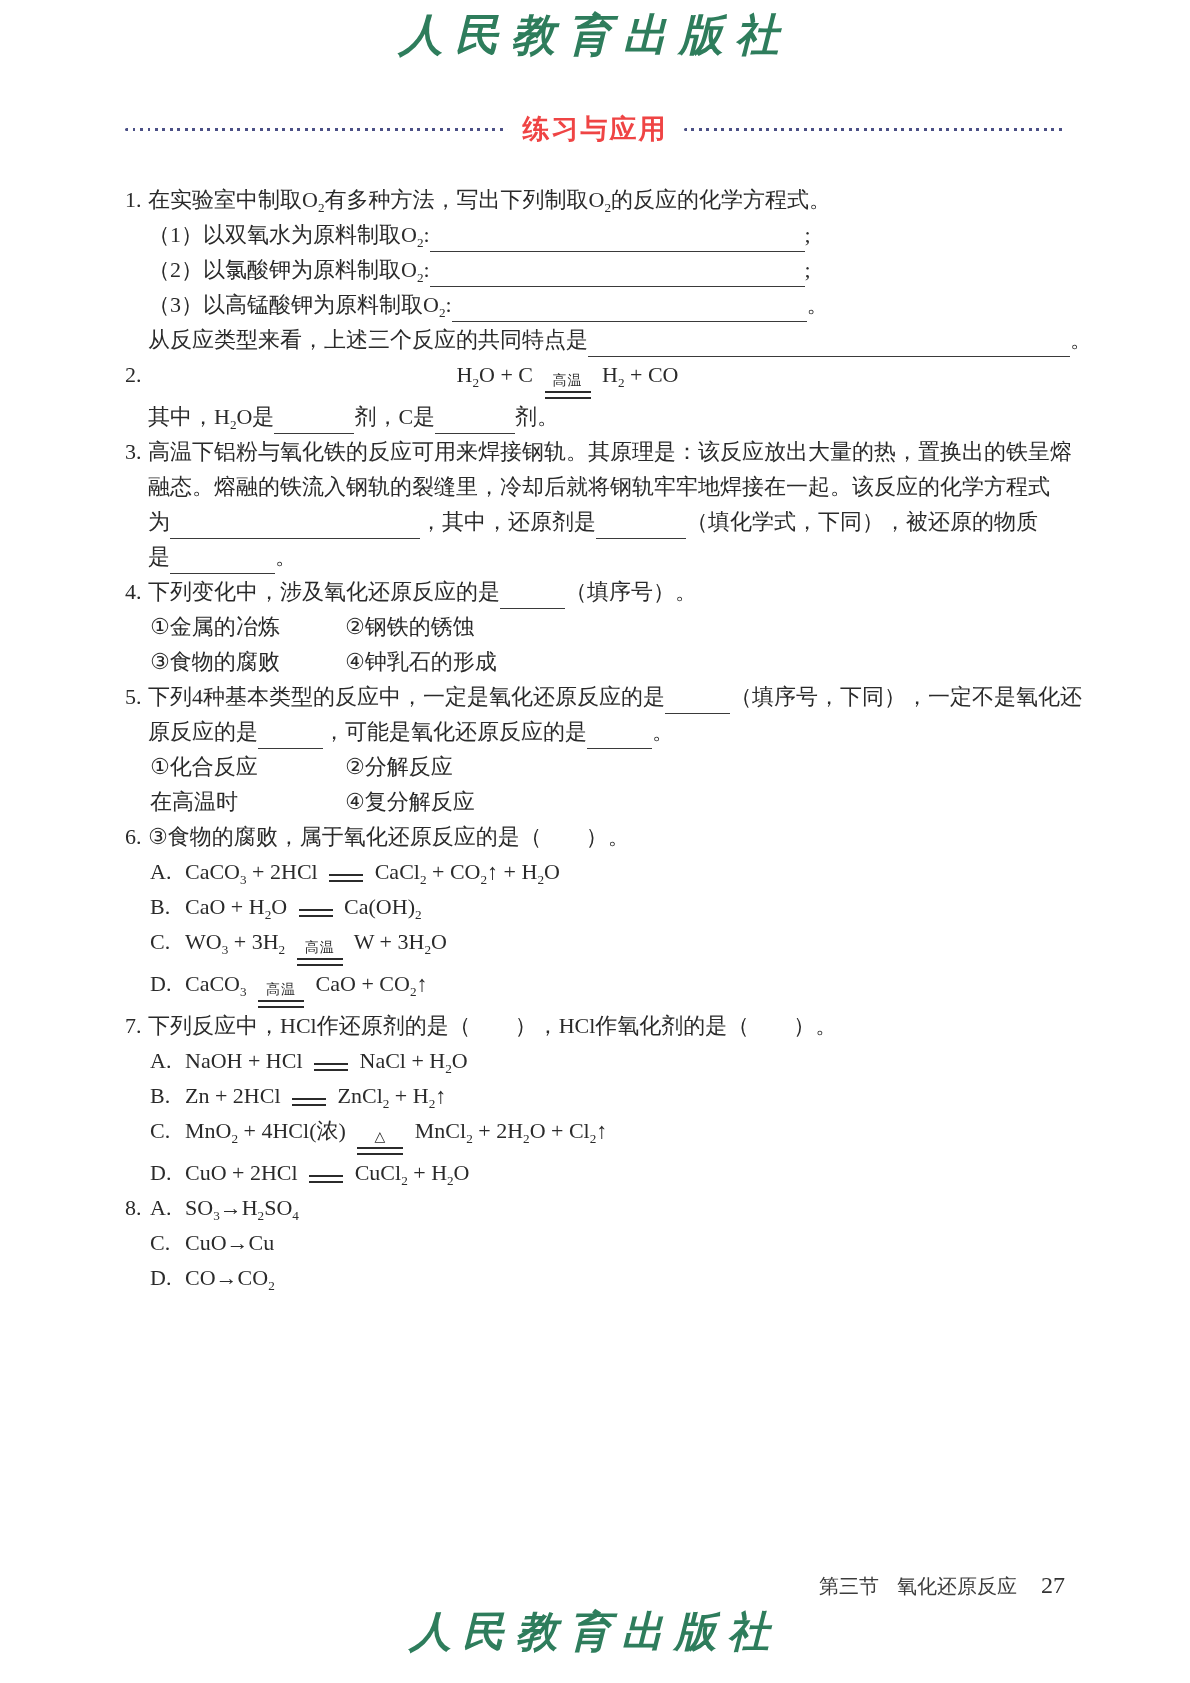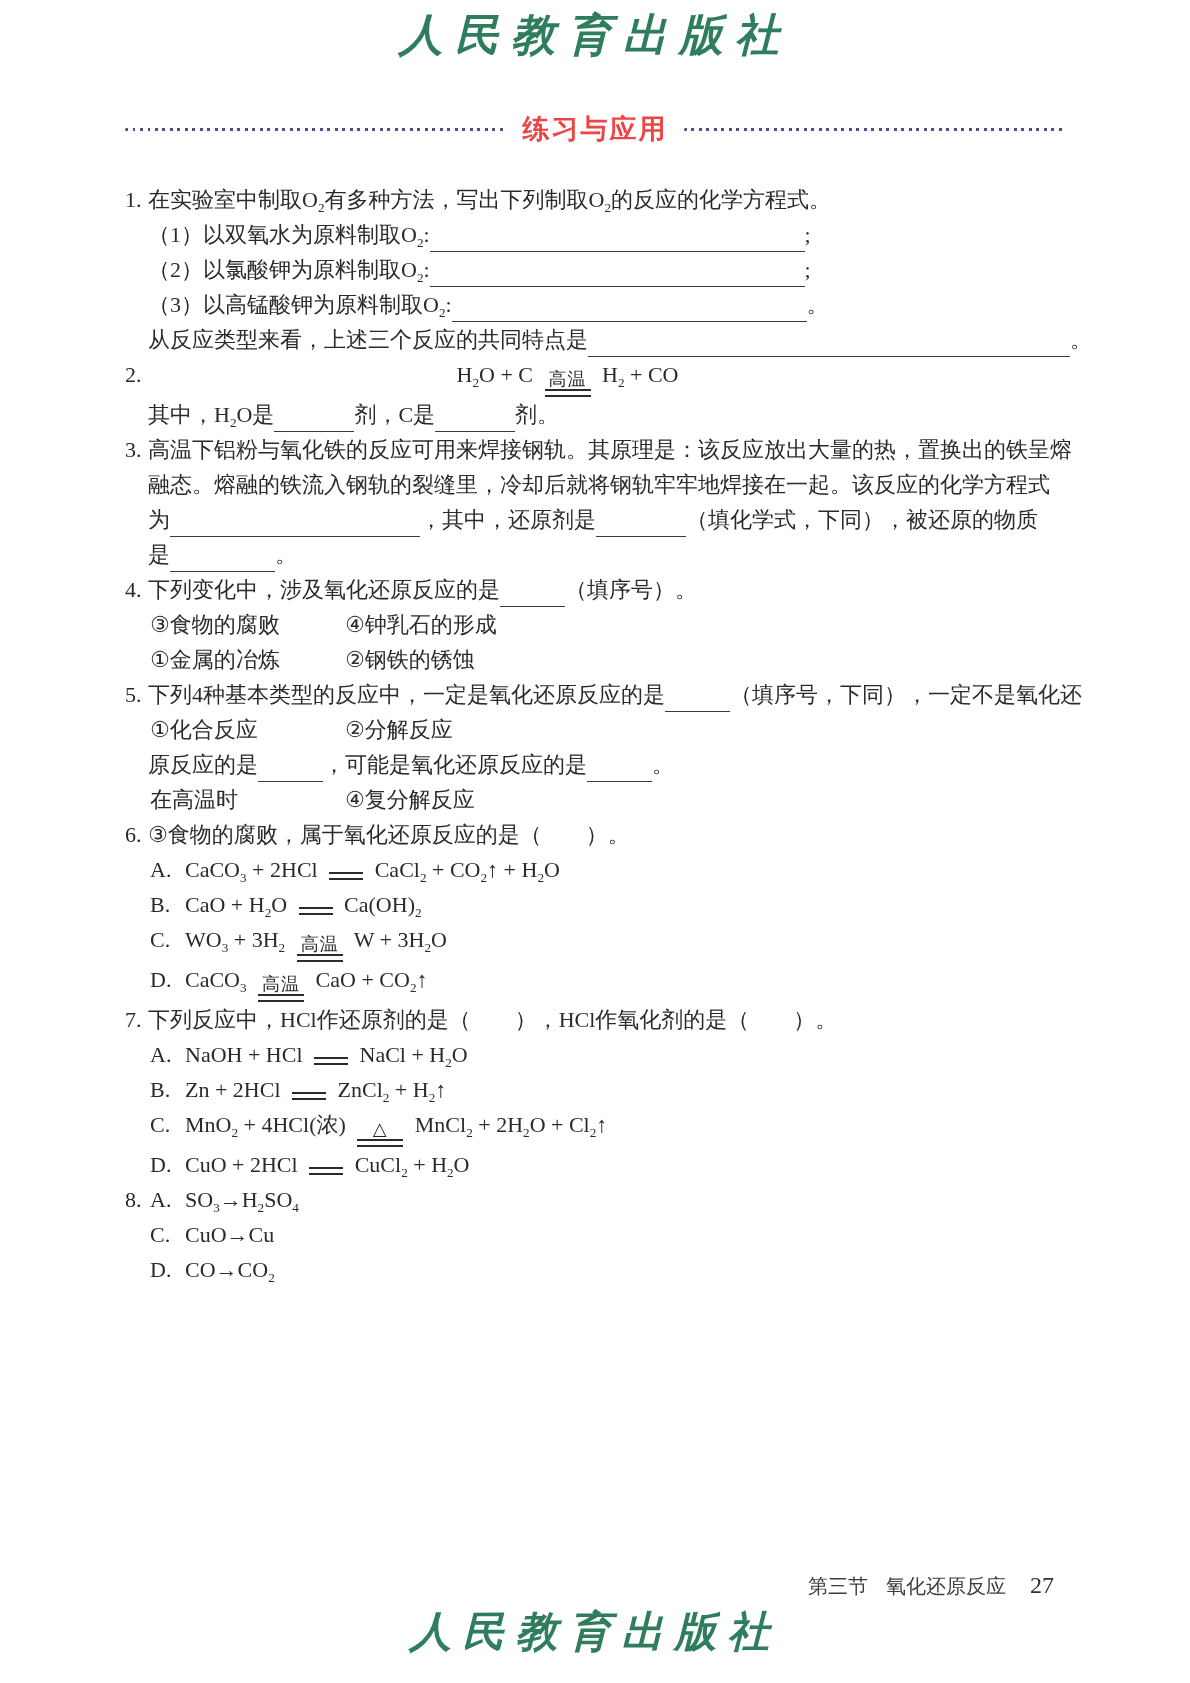--- a/index.html
+++ b/index.html
@@ -44,26 +44,26 @@
   .clabel{display:inline-block;width:35px;}
   .center{text-align:center;padding-right:55px;}
   .blank{
     display:inline-block;height:26px;vertical-align:bottom;
     border-bottom:1.5px solid #3a3a3a;
   }
   .deq{
     display:inline-flex;flex-direction:column;align-items:center;justify-content:flex-end;
     vertical-align:-3px;margin:0 6px;
   }
-  .deq-label{font-size:18px;line-height:14px;margin-bottom:3px;letter-spacing:1px;}
+  .deq-label{font-size:14px;line-height:14px;margin-bottom:3px;letter-spacing:1px;}
   .deq-line{width:34px;height:4px;border-top:2px solid #2b2b2b;border-bottom:2px solid #2b2b2b;}
   .deq.labeled .deq-line{width:46px;}
   sub.fsub{font-size:0.6em;line-height:0;}
   .page-footer{
-    position:absolute;top:1572px;left:114px;width:940px;text-align:right;
+    position:absolute;top:1572px;left:125px;width:940px;text-align:right;
     font-size:20px;color:#3c3c3c;white-space:nowrap;
   }
   .footer-sep{display:inline-block;width:18px;}
   .page-number{font-size:24px;margin-left:24px;color:#333;}
 </style>
 </head>
 <body>
 
 <div class="top-logo">人民教育出版社</div>
 
@@ -90,27 +90,27 @@
       <div class="line cont">其中，H<sub class="fsub">2</sub>O是<span class="blank" style="width: 80px;"></span>剂，C是<span class="blank" style="width: 80px;"></span>剂。</div>
     </div>
     <div class="question">
       <div class="line qline"><span class="qnum">3.</span><span class="qtext">高温下铝粉与氧化铁的反应可用来焊接钢轨。其原理是：该反应放出大量的热，置换出的铁呈熔</span></div>
       <div class="line cont">融态。熔融的铁流入钢轨的裂缝里，冷却后就将钢轨牢牢地焊接在一起。该反应的化学方程式</div>
       <div class="line cont">为<span class="blank" style="width: 250px;"></span>，其中，还原剂是<span class="blank" style="width: 90px;"></span>（填化学式，下同），被还原的物质</div>
       <div class="line cont">是<span class="blank" style="width: 105px;"></span>。</div>
     </div>
     <div class="question">
       <div class="line qline"><span class="qnum">4.</span><span class="qtext">下列变化中，涉及氧化还原反应的是<span class="blank" style="width: 65px;"></span>（填序号）。</span></div>
+      <div class="line pair"><span class="pcol">①金属的冶炼</span><span class="pcol2">②钢铁的锈蚀</span></div>
       <div class="line pair"><span class="pcol">③食物的腐败</span><span class="pcol2">④钟乳石的形成</span></div>
-      <div class="line pair"><span class="pcol">①金属的冶炼</span><span class="pcol2">②钢铁的锈蚀</span></div>
     </div>
     <div class="question">
       <div class="line qline"><span class="qnum">5.</span><span class="qtext">下列4种基本类型的反应中，一定是氧化还原反应的是<span class="blank" style="width: 65px;"></span>（填序号，下同），一定不是氧化还</span></div>
+      <div class="line cont">原反应的是<span class="blank" style="width: 65px;"></span>，可能是氧化还原反应的是<span class="blank" style="width: 65px;"></span>。</div>
       <div class="line pair"><span class="pcol">①化合反应</span><span class="pcol2">②分解反应</span></div>
-      <div class="line cont">原反应的是<span class="blank" style="width: 65px;"></span>，可能是氧化还原反应的是<span class="blank" style="width: 65px;"></span>。</div>
       <div class="line pair"><span class="pcol">在高温时</span><span class="pcol2">④复分解反应</span></div>
     </div>
     <div class="question">
       <div class="line qline"><span class="qnum">6.</span><span class="qtext">③食物的腐败，属于氧化还原反应的是（　　）。</span></div>
       <div class="line choice"><span class="clabel">A.</span><span class="cformula">CaCO<sub class="fsub">3</sub> + 2HCl <span class="deq">
             <span class="deq-line"></span>
           </span> CaCl<sub class="fsub">2</sub> + CO<sub class="fsub">2</sub>↑ + H<sub class="fsub">2</sub>O</span></div>
       <div class="line choice"><span class="clabel">B.</span><span class="cformula">CaO + H<sub class="fsub">2</sub>O <span class="deq">
             <span class="deq-line"></span>
           </span> Ca(OH)<sub class="fsub">2</sub></span></div>

